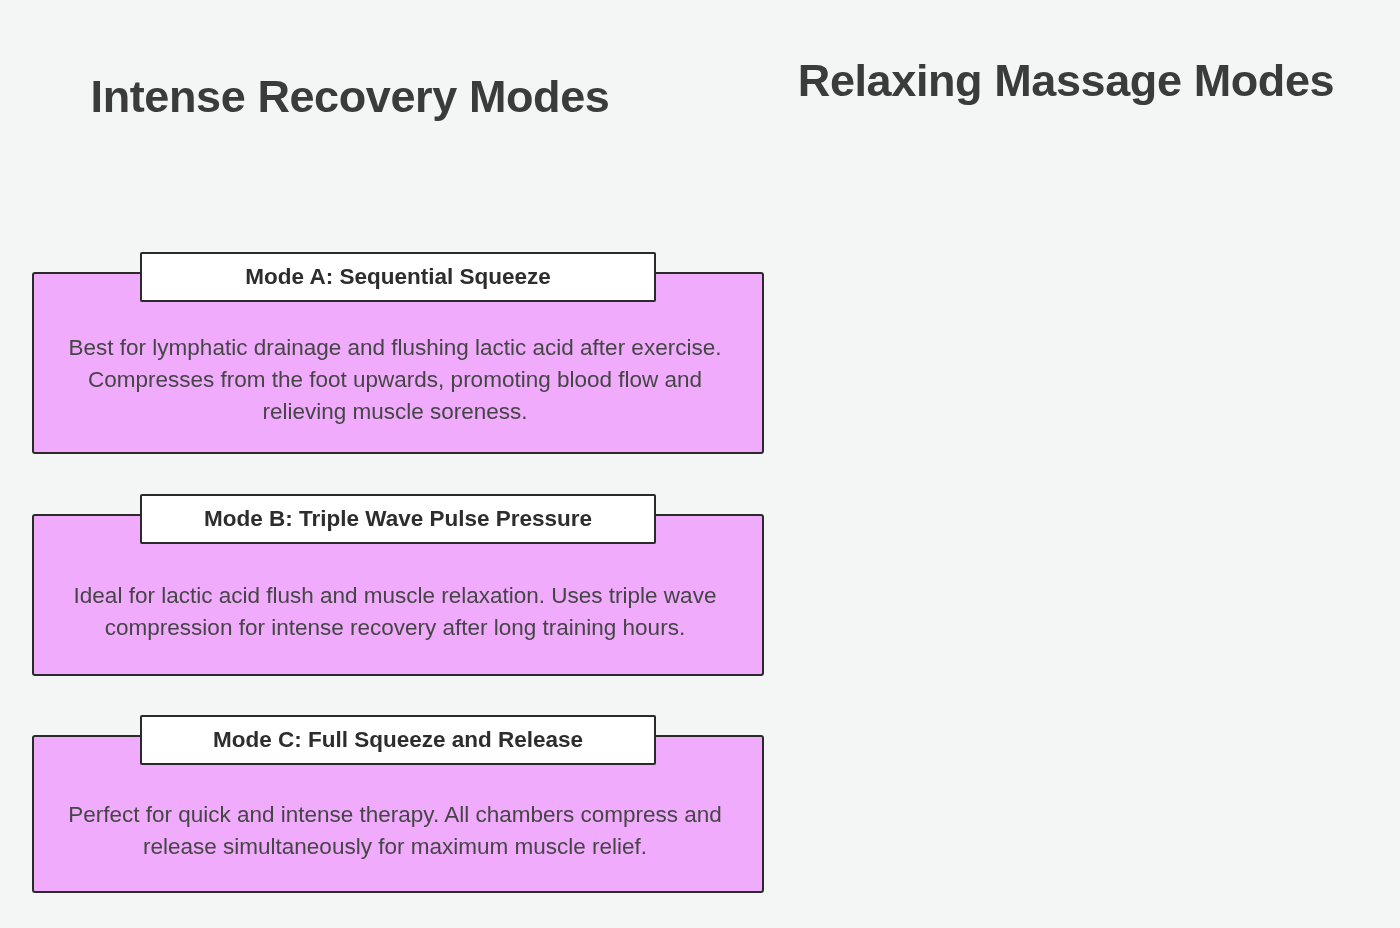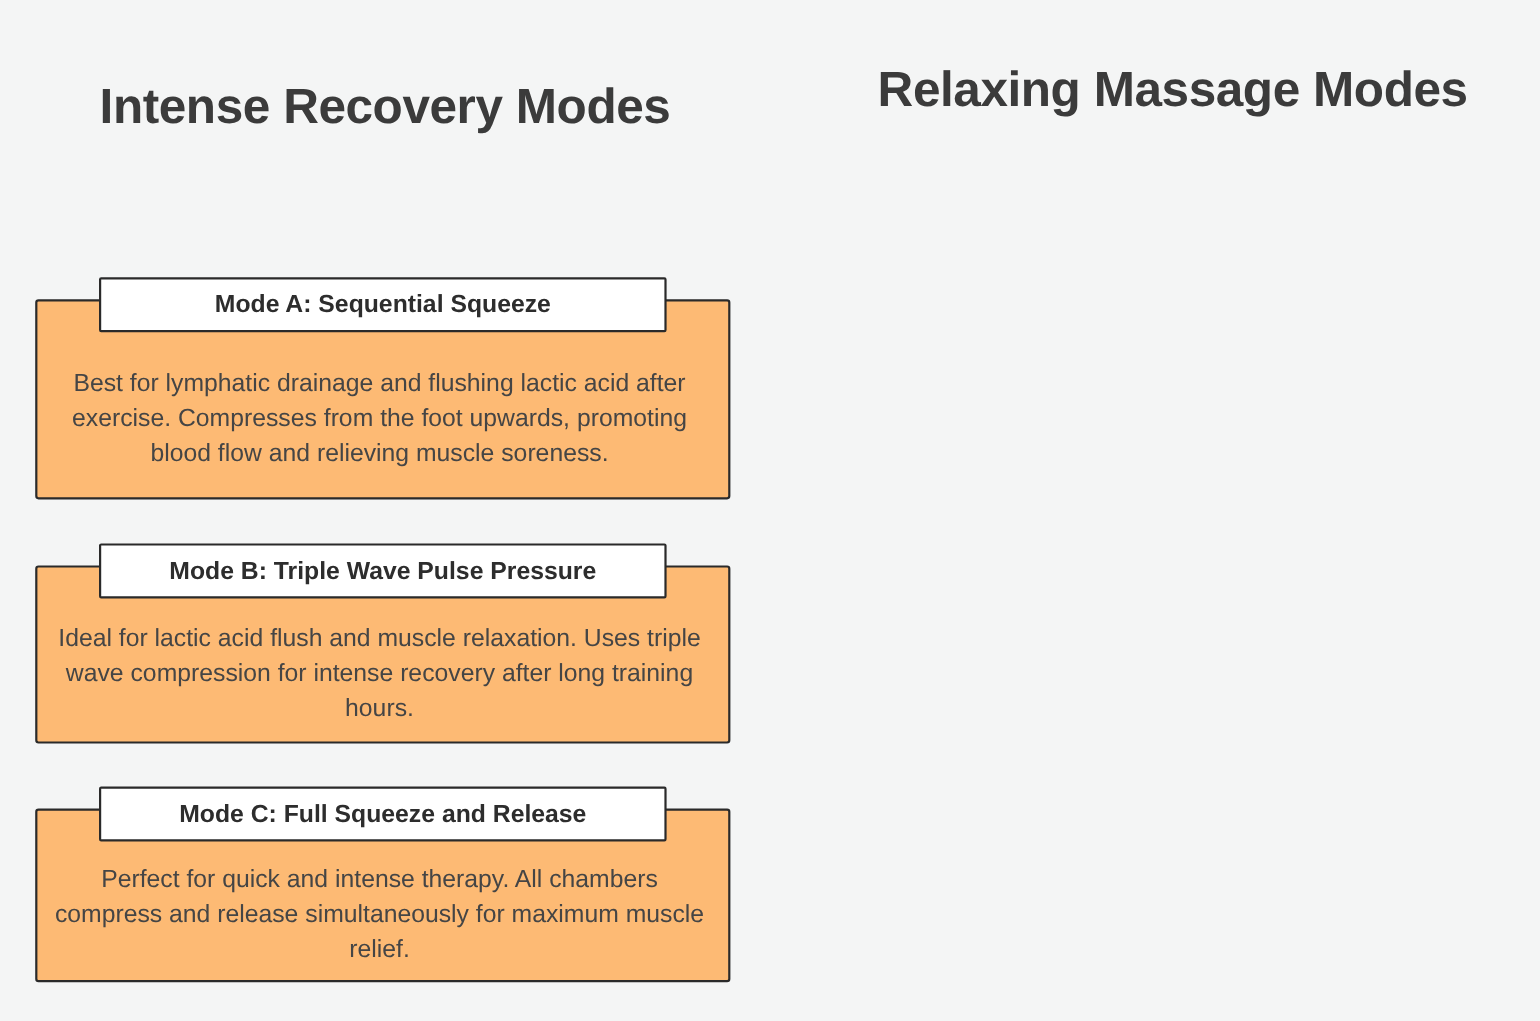--- a/index.html
+++ b/index.html
@@ -43,22 +43,22 @@
 
   
   .card {
     position: absolute;
     box-sizing: border-box;
     border: 2px solid #2a2a2a;
     border-radius: 3px;
   }
   .card-left {
     left: 32px;
-    width: 632px;
-    background: #fdba74;
+    width: 732px;
+    background: #f0abfc;
   }
 
   .card-body {
     box-sizing: border-box;
     width: 100%;
     height: 100%;
     display: flex;
     align-items: center;
     justify-content: center;
     padding: 46px 20px 12px 14px;

